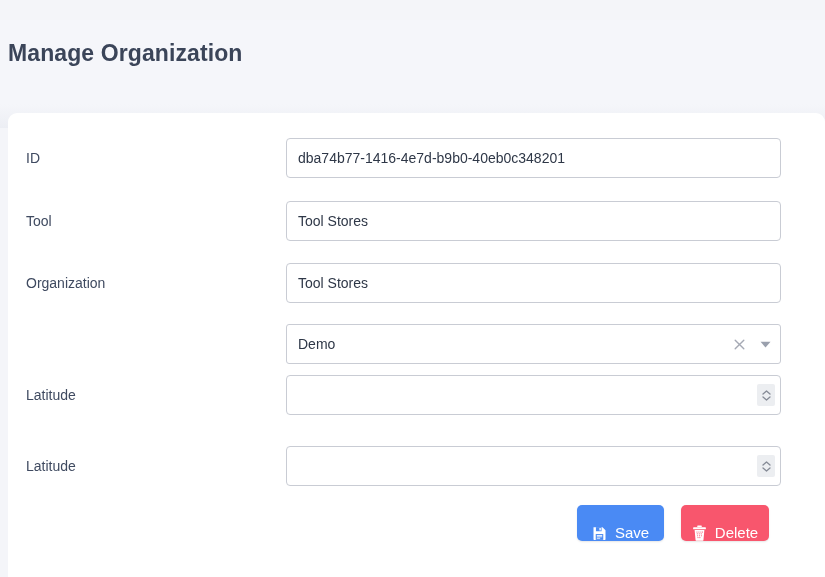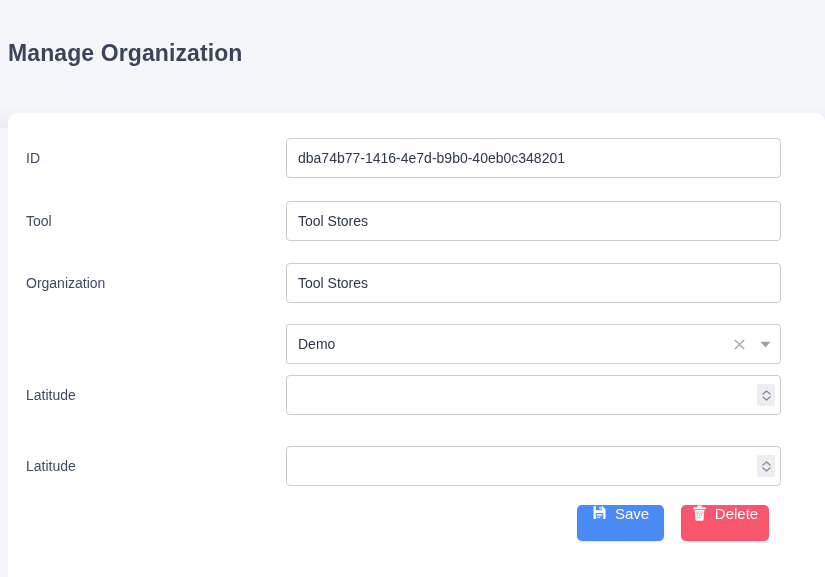--- a/index.html
+++ b/index.html
@@ -173,21 +173,21 @@
   .btn {
     position: absolute;
     top: 0;
     height: 36px;
     border: none;
     border-radius: 5px;
     color: #ffffff;
     font-family: "Liberation Sans", sans-serif;
     font-size: 15px;
     display: inline-flex;
-    align-items: flex-start;
+    align-items: flex-end;
     justify-content: center;
     gap: 8px;
     cursor: pointer;
     padding: 0 16px;
     box-shadow: 0 1px 2px rgba(0,0,0,0.10);
   }
   .btn-save {
     left: 569px;
     width: 87px;
     background: #4a8af4;

